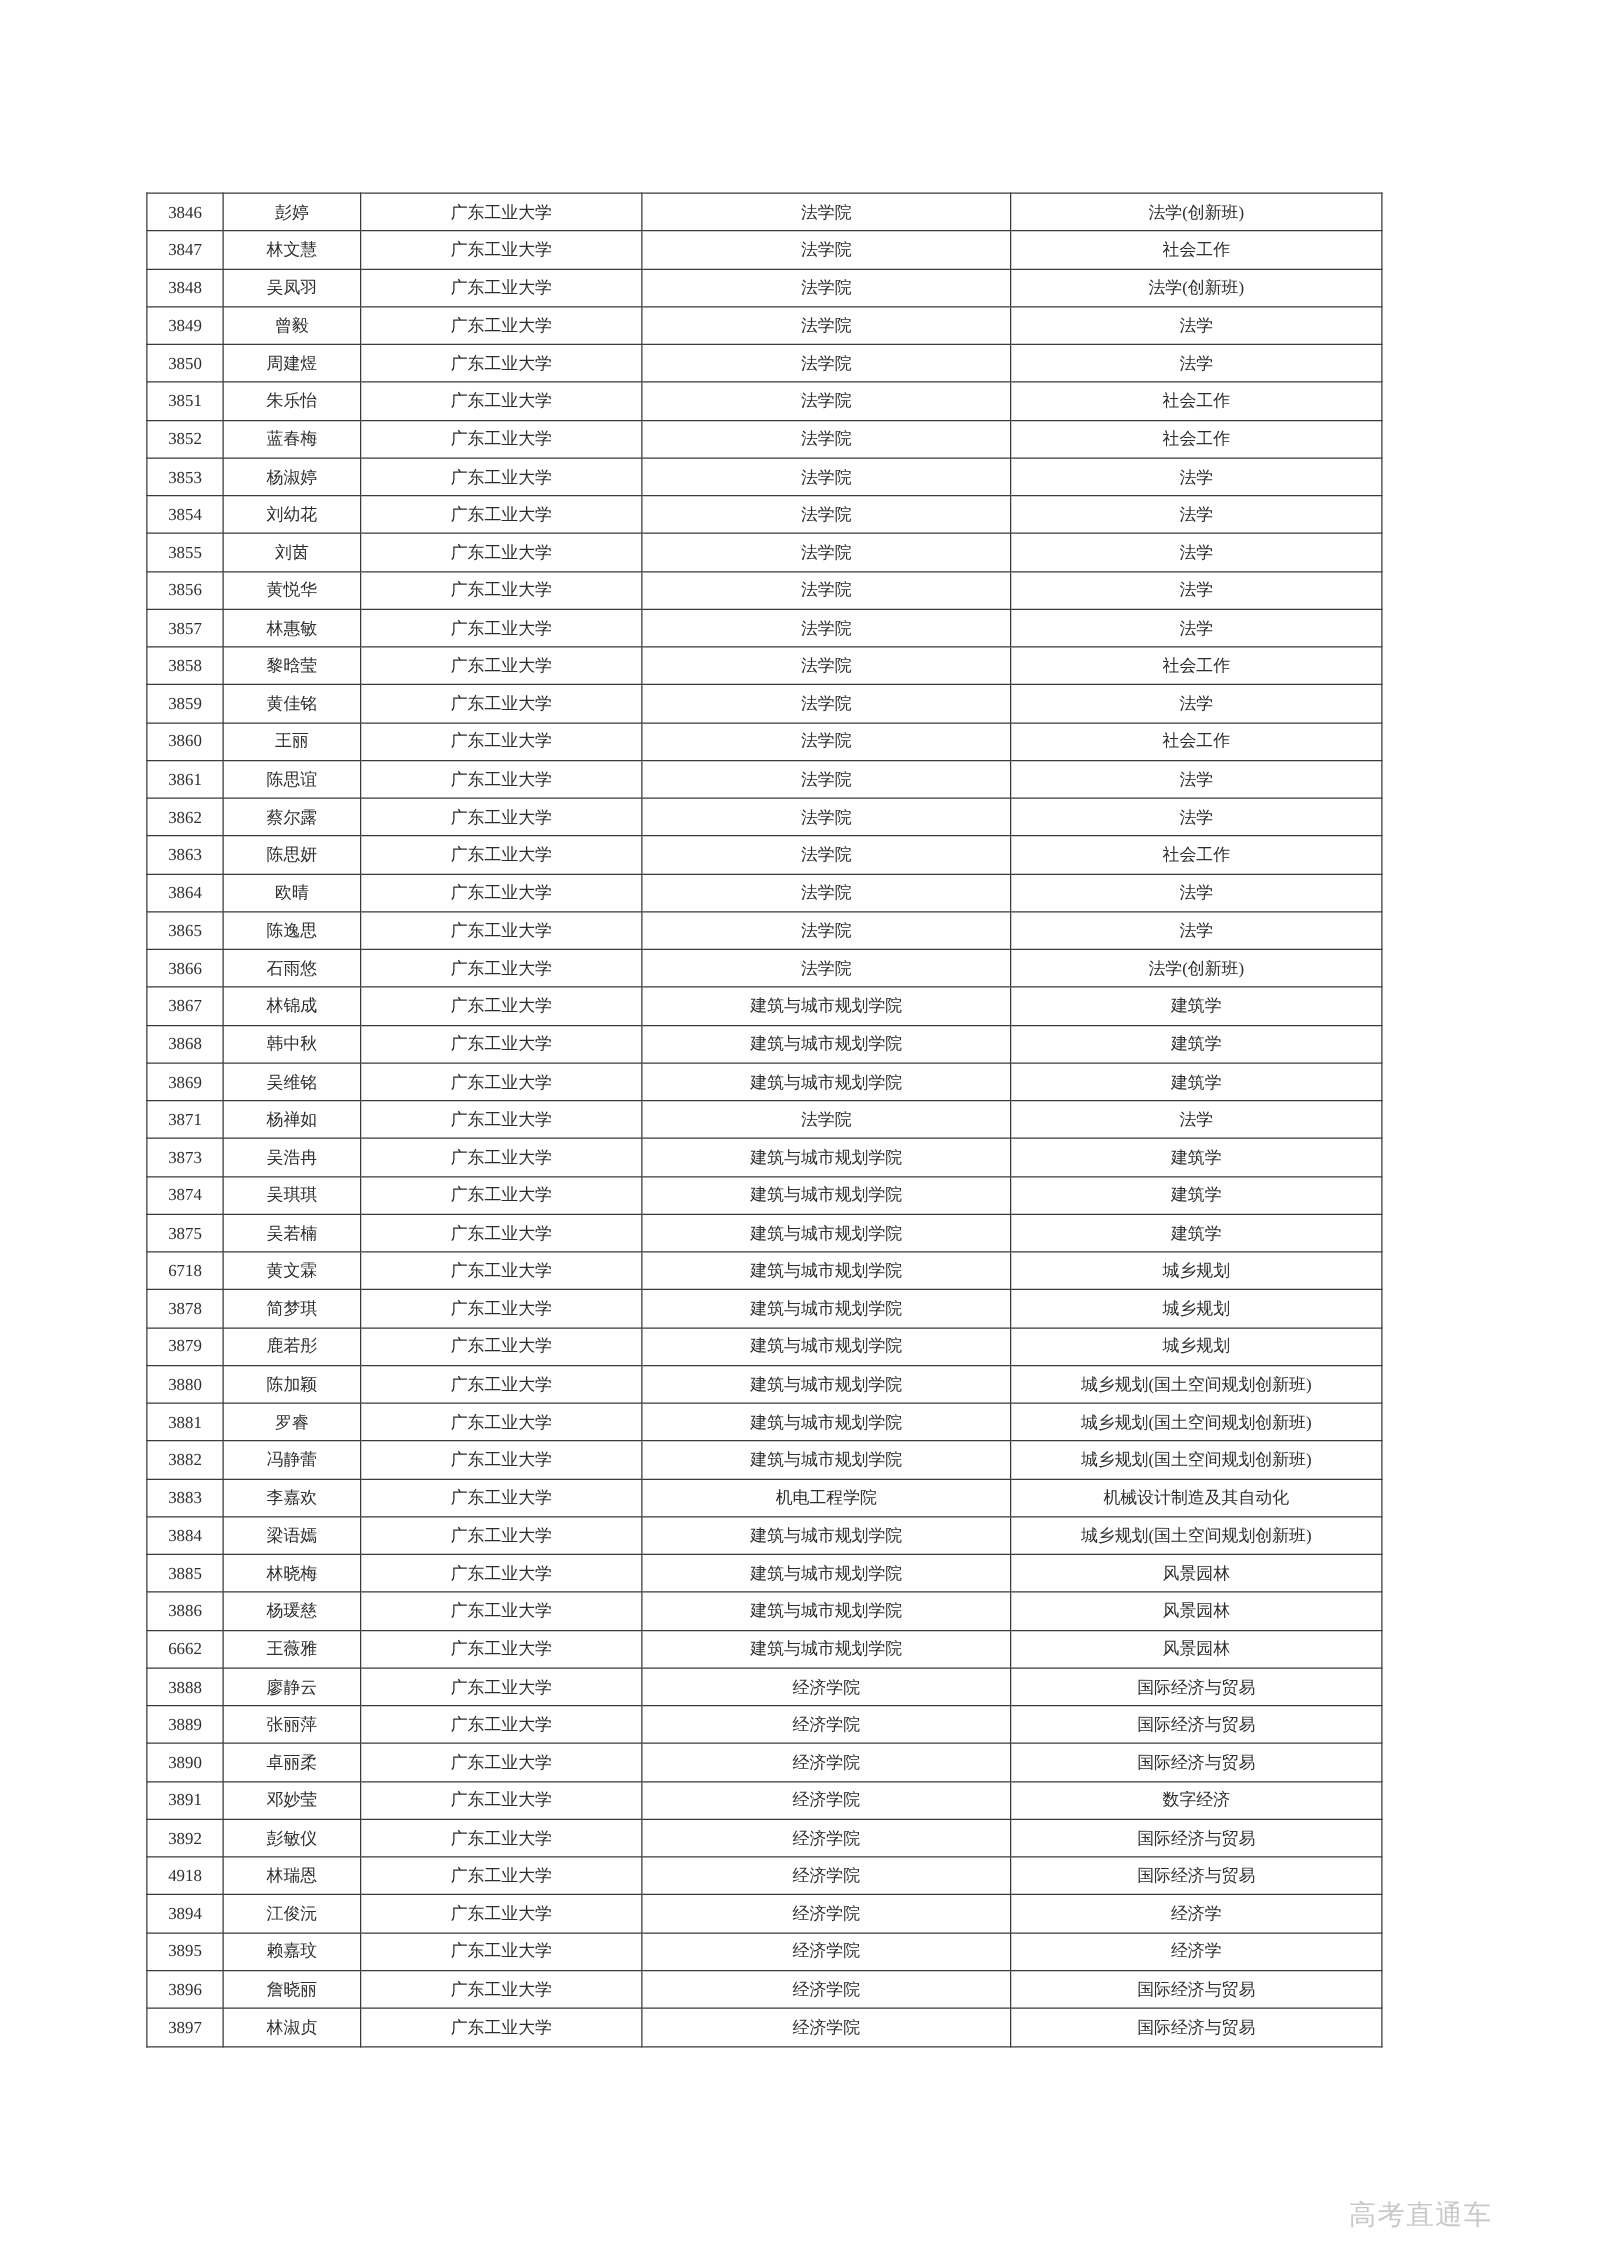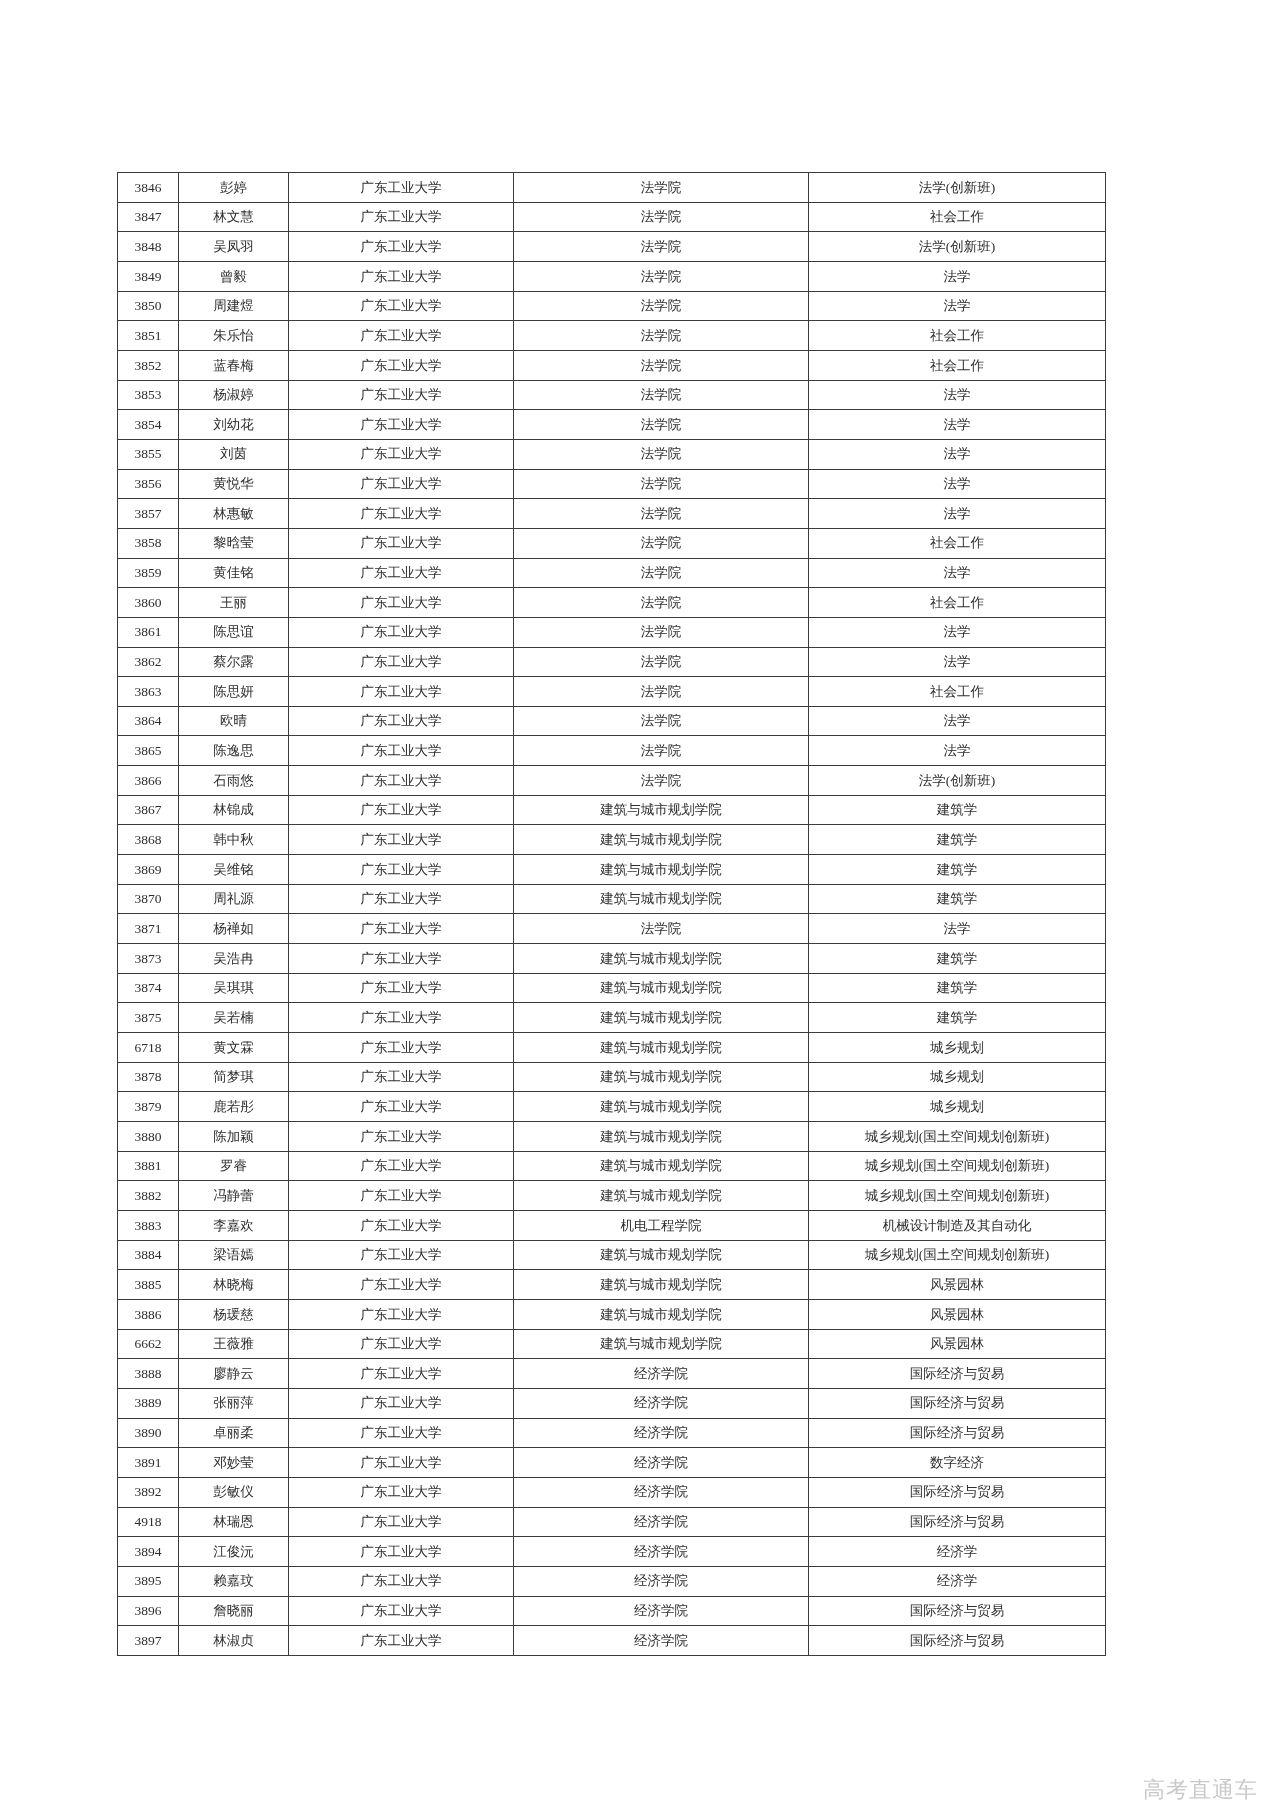--- a/index.html
+++ b/index.html
@@ -10,21 +10,20 @@
   body {
     position: relative;
     width: 1280px;
     height: 1812px;
     font-family: "Liberation Serif", "DejaVu Serif", serif;
   }
   .page {
     position: absolute;
     inset: 0;
     background: #ffffff;
-    margin-top: 18px;
   }
   table.roster {
     position: absolute;
     left: 117px;
     top: 154px;
     width: 988px;
     height: 1484px;
     border-collapse: collapse;
     table-layout: fixed;
   }
@@ -39,21 +38,21 @@
     white-space: nowrap;
     overflow: hidden;
   }
   col.c-id       { width: 61px;  }
   col.c-name     { width: 110px; }
   col.c-univ     { width: 225px; }
   col.c-college  { width: 295px; }
   col.c-major    { width: 297px; }
   .watermark {
     position: absolute;
-    left: 1138px;
+    left: 1074px;
     top: 1757px;
     width: 120px;
     font-size: 22px;
     letter-spacing: 1px;
     color: #c9c9c9;
     text-align: right;
     white-space: nowrap;
   }
 </style>
 </head>
@@ -255,27 +254,20 @@
   </tr>
 
   <tr>
     <td>3869</td>
     <td>吴维铭</td>
     <td>广东工业大学</td>
     <td>建筑与城市规划学院</td>
     <td>建筑学</td>
   </tr>
 
-  <tr>
-    <td>3870</td>
-    <td>周礼源</td>
-    <td>广东工业大学</td>
-    <td>建筑与城市规划学院</td>
-    <td>建筑学</td>
-  </tr>
 
   <tr>
     <td>3871</td>
     <td>杨禅如</td>
     <td>广东工业大学</td>
     <td>法学院</td>
     <td>法学</td>
   </tr>
 
 

